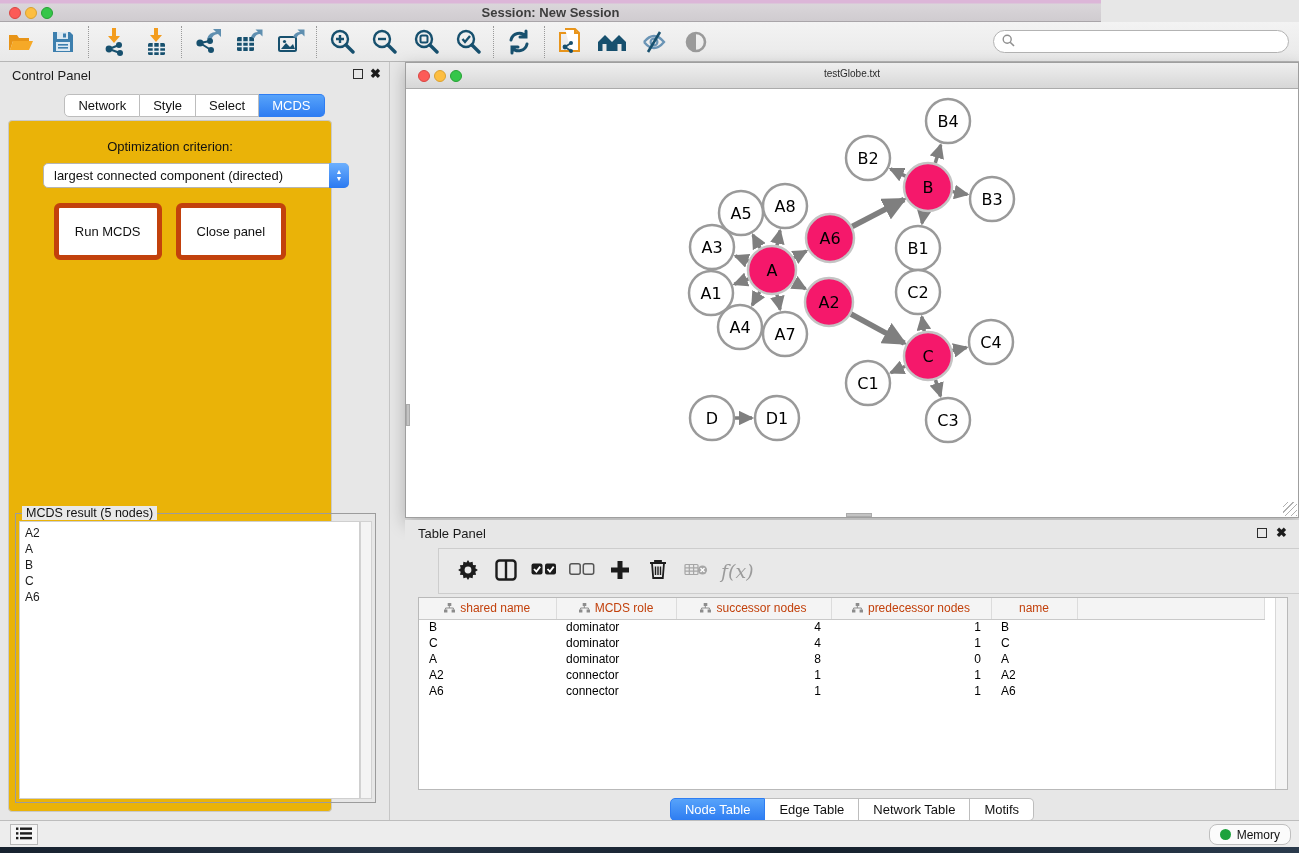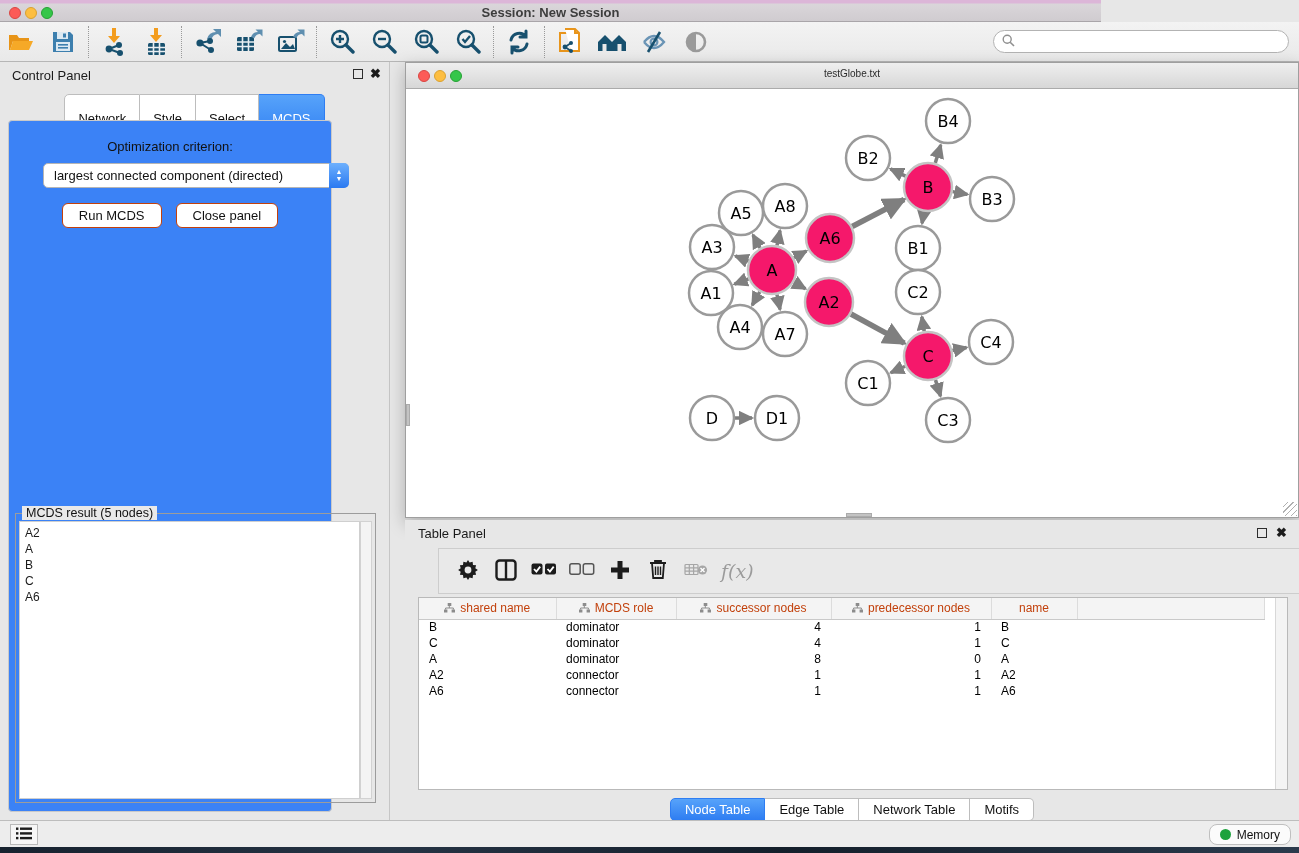--- a/index.html
+++ b/index.html
@@ -31,37 +31,37 @@
   #control-panel { position:absolute; left:0; top:62px; width:390px; height:758px;
     background:#e7e7e7; border-right:1px solid #c6c6c6; }
   #cp-header { position:absolute; left:0; top:0; width:100%; height:26px; }
   #cp-title { position:absolute; left:12px; top:6px; font-size:13px; color:#1a1a1a; }
   .panel-float { position:absolute; top:7px; width:10px; height:10px; border:1.5px solid #2c2c2c; background:transparent; }
   .panel-close { position:absolute; top:4px; font-size:13px; font-weight:bold; color:#1b1b1b; }
   #cp-header .panel-float { right:26px; }
   #cp-header .panel-close { right:8px; }
 
   .seg-group { display:flex; }
-  .seg { background:#fff; border:1px solid #bdbdbd; border-left:none; padding:16px 13px; font-size:13px; color:#111; }
+  .seg { background:#fff; border:1px solid #bdbdbd; border-left:none; padding:3px 13px; font-size:13px; color:#111; }
   .seg:first-child { border-left:1px solid #bdbdbd; border-radius:5px 0 0 5px; }
   .seg:last-child { border-radius:0 5px 5px 0; }
   .seg.selected { background:linear-gradient(#57a3fa,#2e7df2); border-color:#2e7df2; color:#fff; }
   #cp-tabs { position:absolute; top:32px; left:0; width:100%; display:flex; justify-content:center; }
 
   #cp-body { position:absolute; left:8px; top:58px; width:324px; height:692px;
-    background:#3b82f6; border:1px solid #c9c9c9; border-radius:4px; }
+    background:#eab308; border:1px solid #c9c9c9; border-radius:4px; }
   #opt-label { position:absolute; top:18px; width:100%; text-align:center; font-size:13px; color:#111; }
   #criterion { position:absolute; top:42px; left:34px; width:306px; height:25px; background:#fff;
     border:1px solid #b5b5b5; border-radius:5px; display:flex; align-items:center; }
   #criterion-value { flex:1; padding-left:10px; font-size:13px; color:#111; white-space:nowrap; overflow:hidden; }
   #criterion-spin { width:20px; height:25px; margin-right:-1px; border-radius:0 5px 5px 0;
     background:linear-gradient(#6db0fd,#2a79f1); display:flex; flex-direction:column; align-items:center; justify-content:center; gap:1px; }
   #criterion-spin span { color:#fff; font-size:7px; line-height:6px; }
   #cp-buttons { position:absolute; top:82px; width:100%; display:flex; justify-content:center; gap:14px; }
-  .mac-btn { background:#fff; border:1px solid #c2410c; border-radius:6px; padding:4px 16px; font-size:13px; color:#111; }
+  .mac-btn { background:#fff; border:5px solid #c2410c; border-radius:6px; padding:16px 16px; font-size:13px; color:#111; }
 
   #result-group { position:absolute; left:6px; top:392px; width:361px; height:290px;
     border:1px solid #9c9c9c; }
   #result-title { position:absolute; left:6px; top:-8px; background:#e9e9e9; padding:0 4px; font-size:12.5px; color:#111; }
   #result-list { position:absolute; left:3px; top:7px; right:15px; bottom:3px; background:#fff;
     border:1px solid #cfcfcf; font-size:12px; line-height:16px; padding:3px 0 0 5px; overflow:hidden; }
   #result-scroll { position:absolute; top:7px; right:3px; bottom:3px; width:12px; background:#f4f4f4; border:1px solid #d2d2d2; }
   .result-item { height:16px; }
 
   

